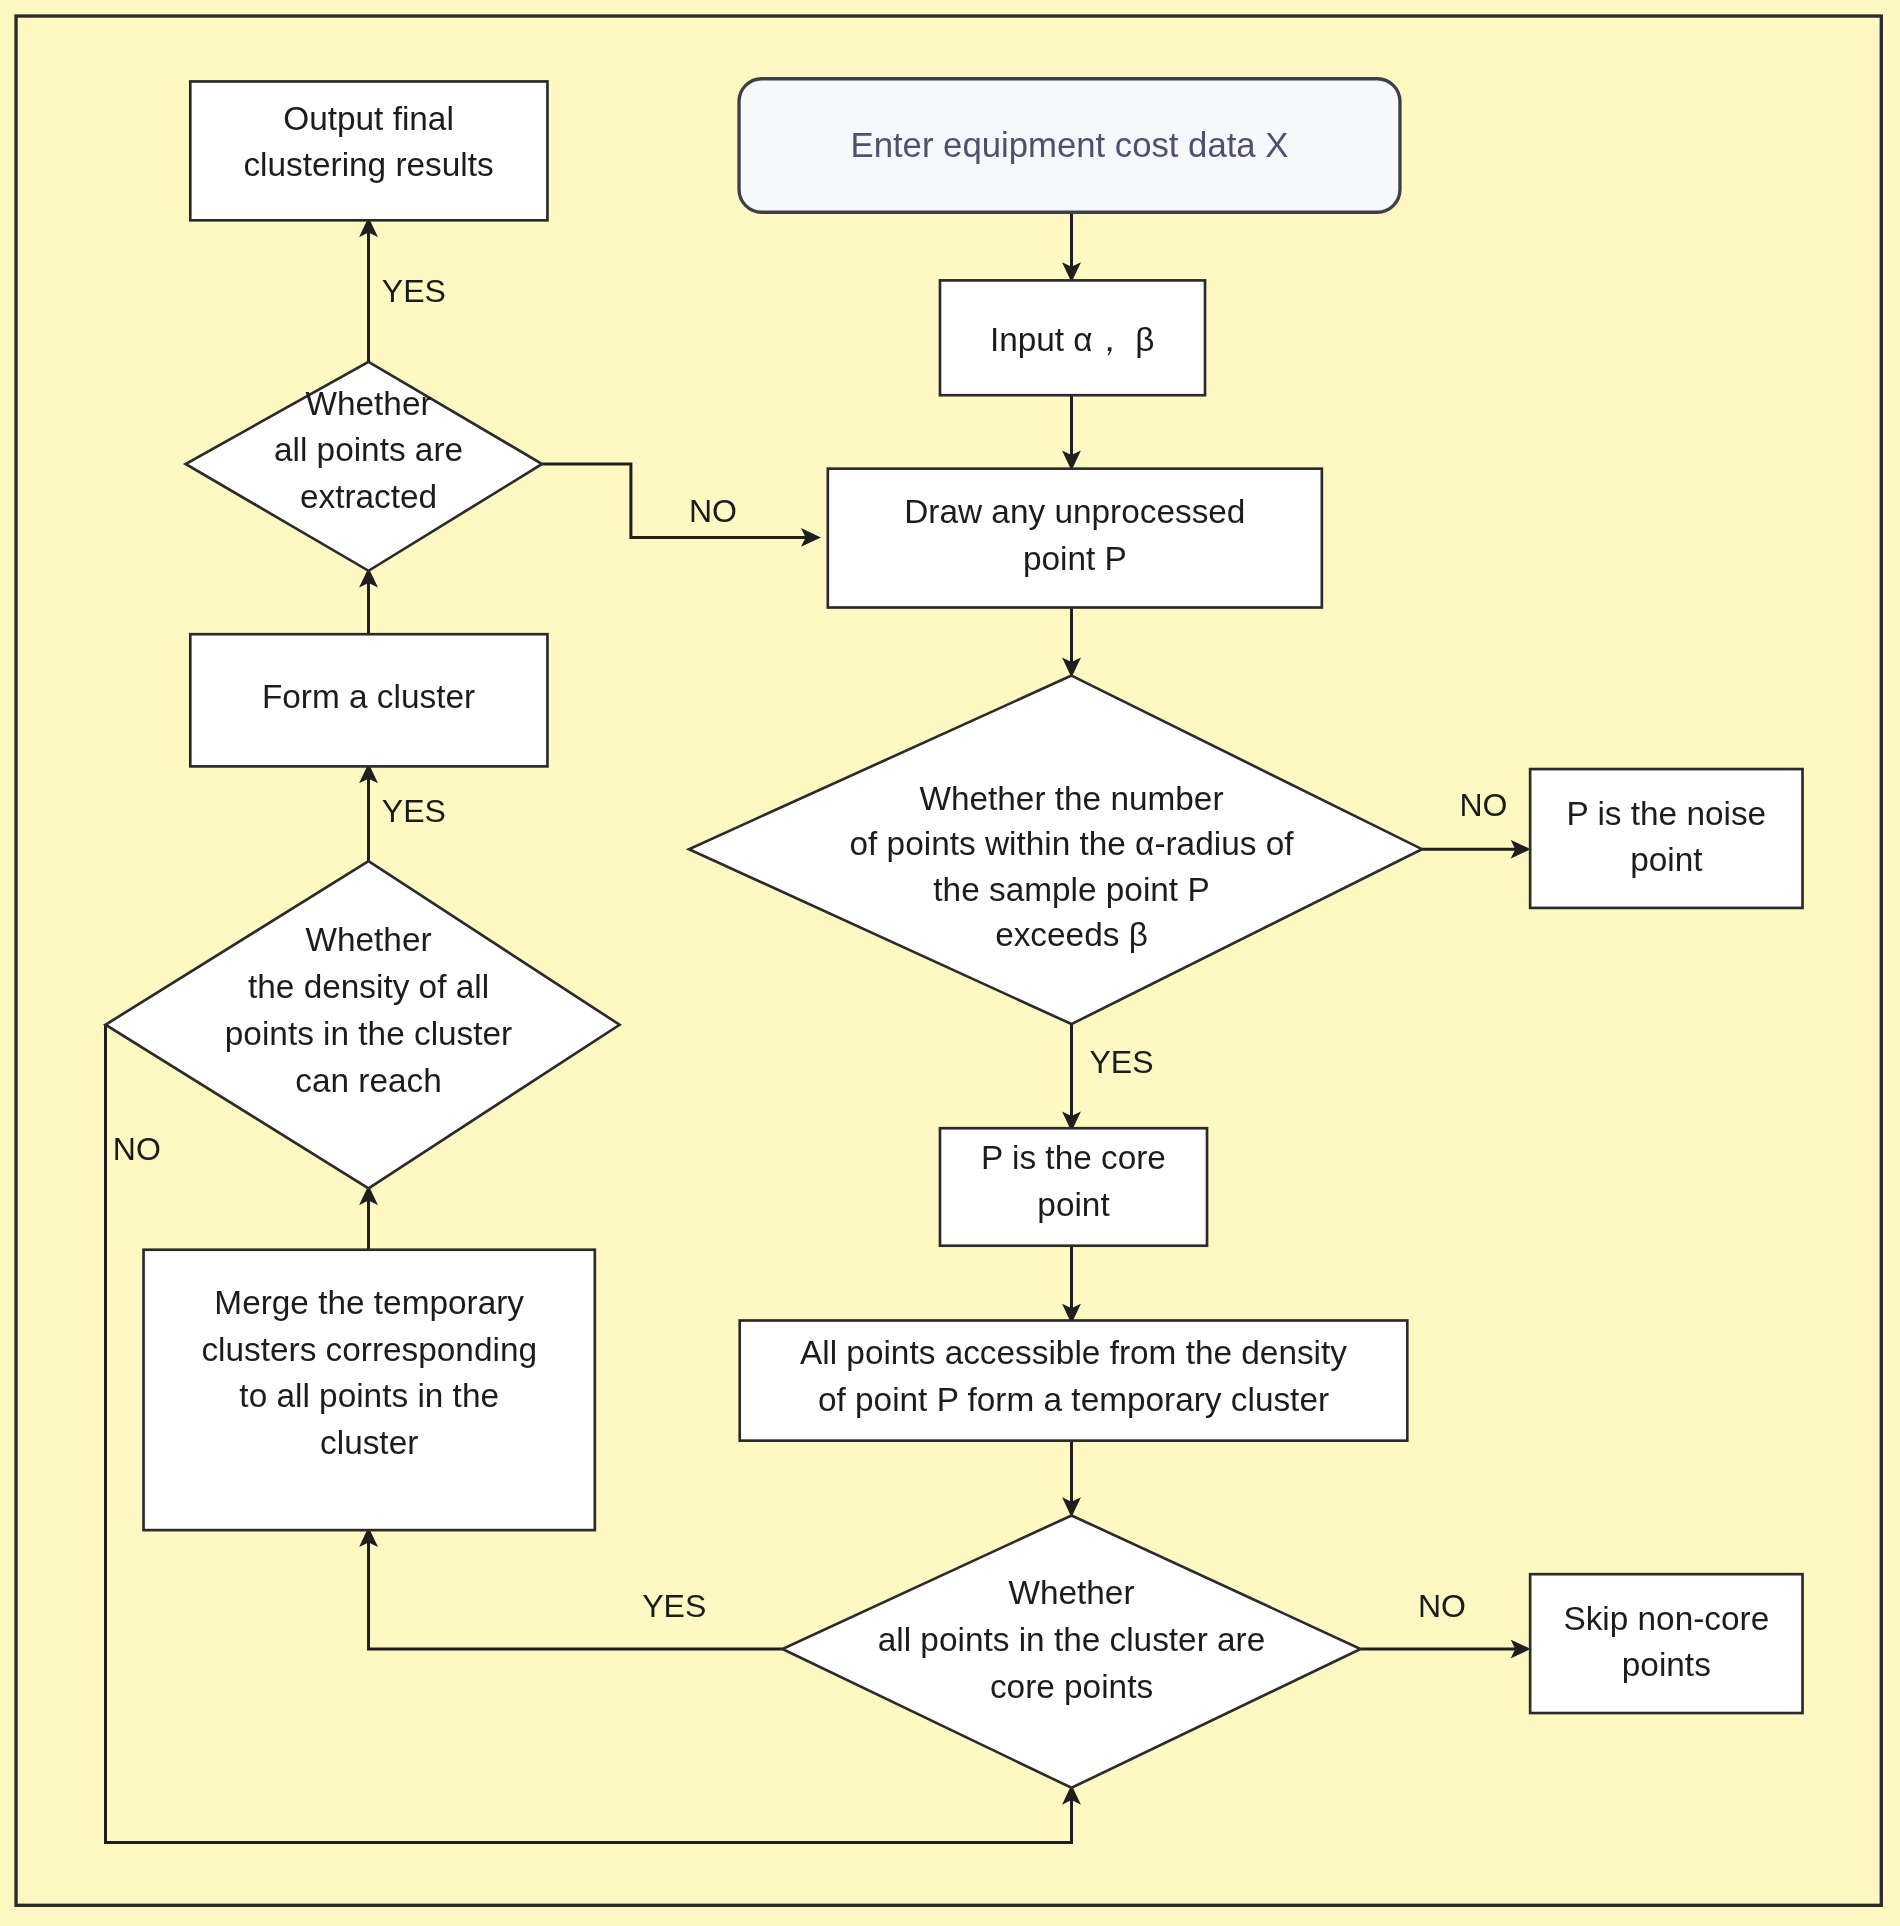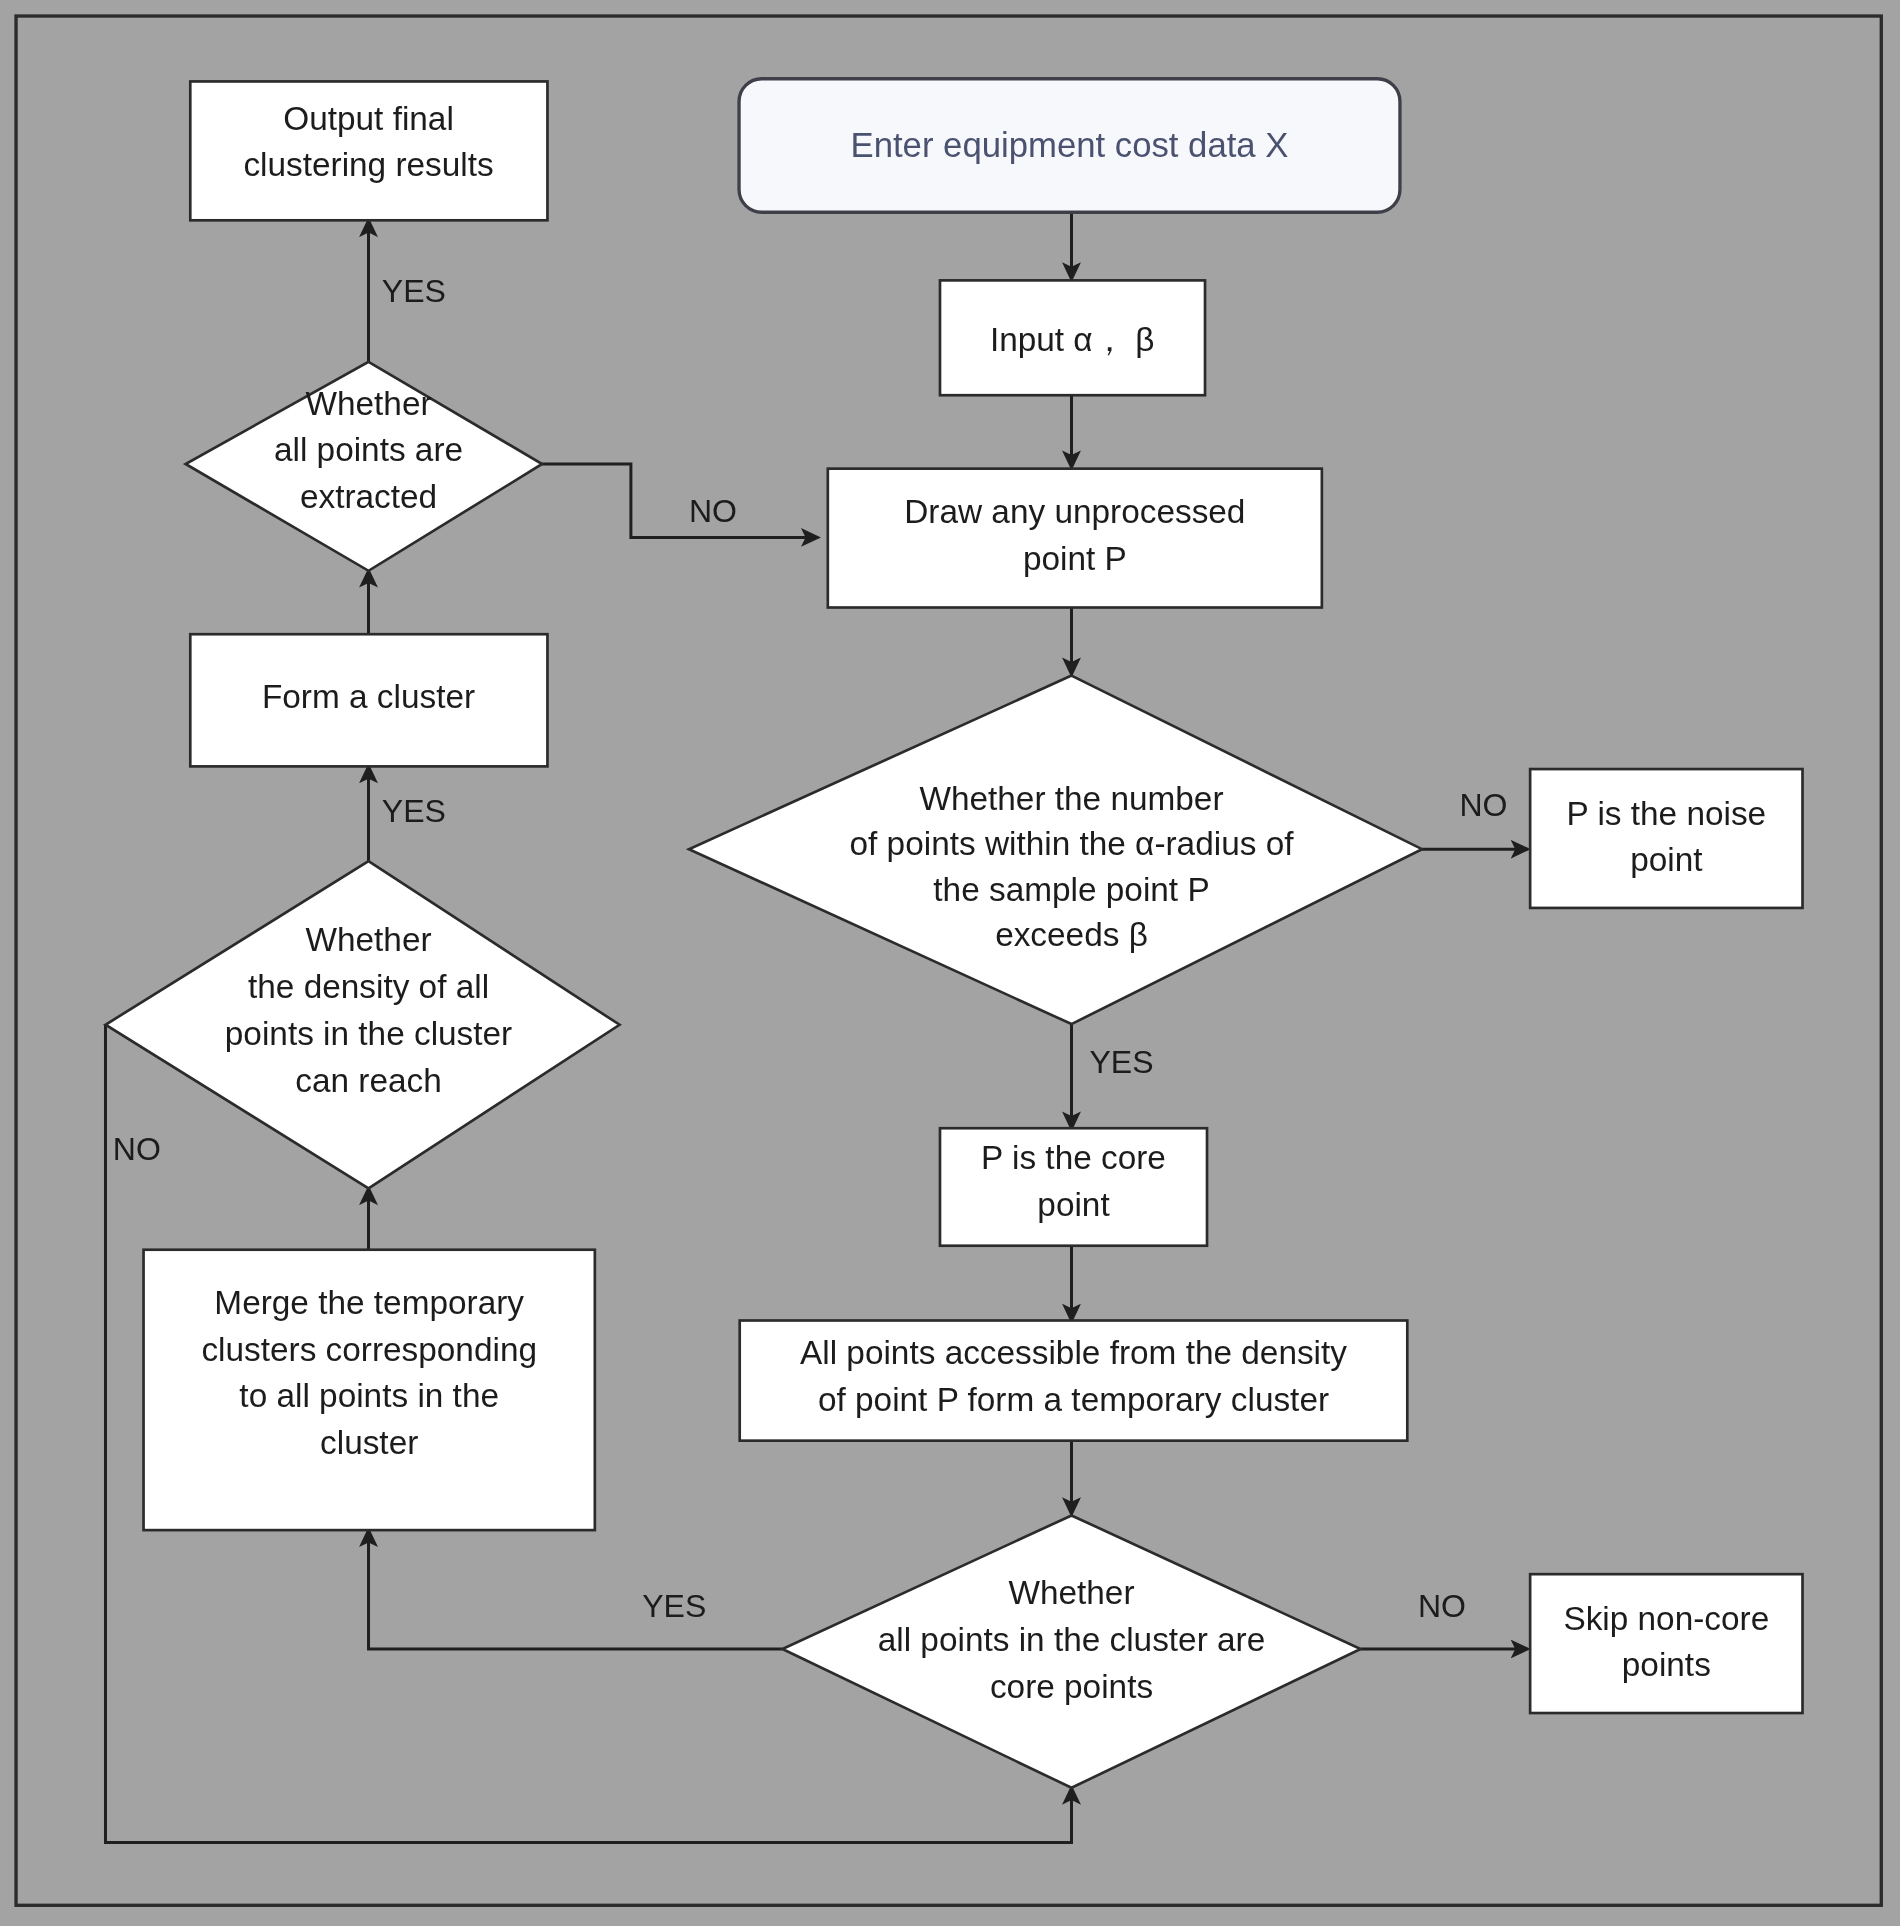--- a/index.html
+++ b/index.html
@@ -4,21 +4,21 @@
 <style>
   html, body {
     margin: 0;
     padding: 0;
     background: #ffffff;
   }
   #page {
     position: relative;
     width: 1900px;
     height: 1926px;
-    background: #a3a3a3;
+    background: #fef9c3;
     font-family: "Liberation Sans", sans-serif;
     overflow: hidden;
   }
   svg#flow {
     position: absolute;
     top: 0;
     left: 0;
     width: 1900px;
     height: 1926px;
   }

